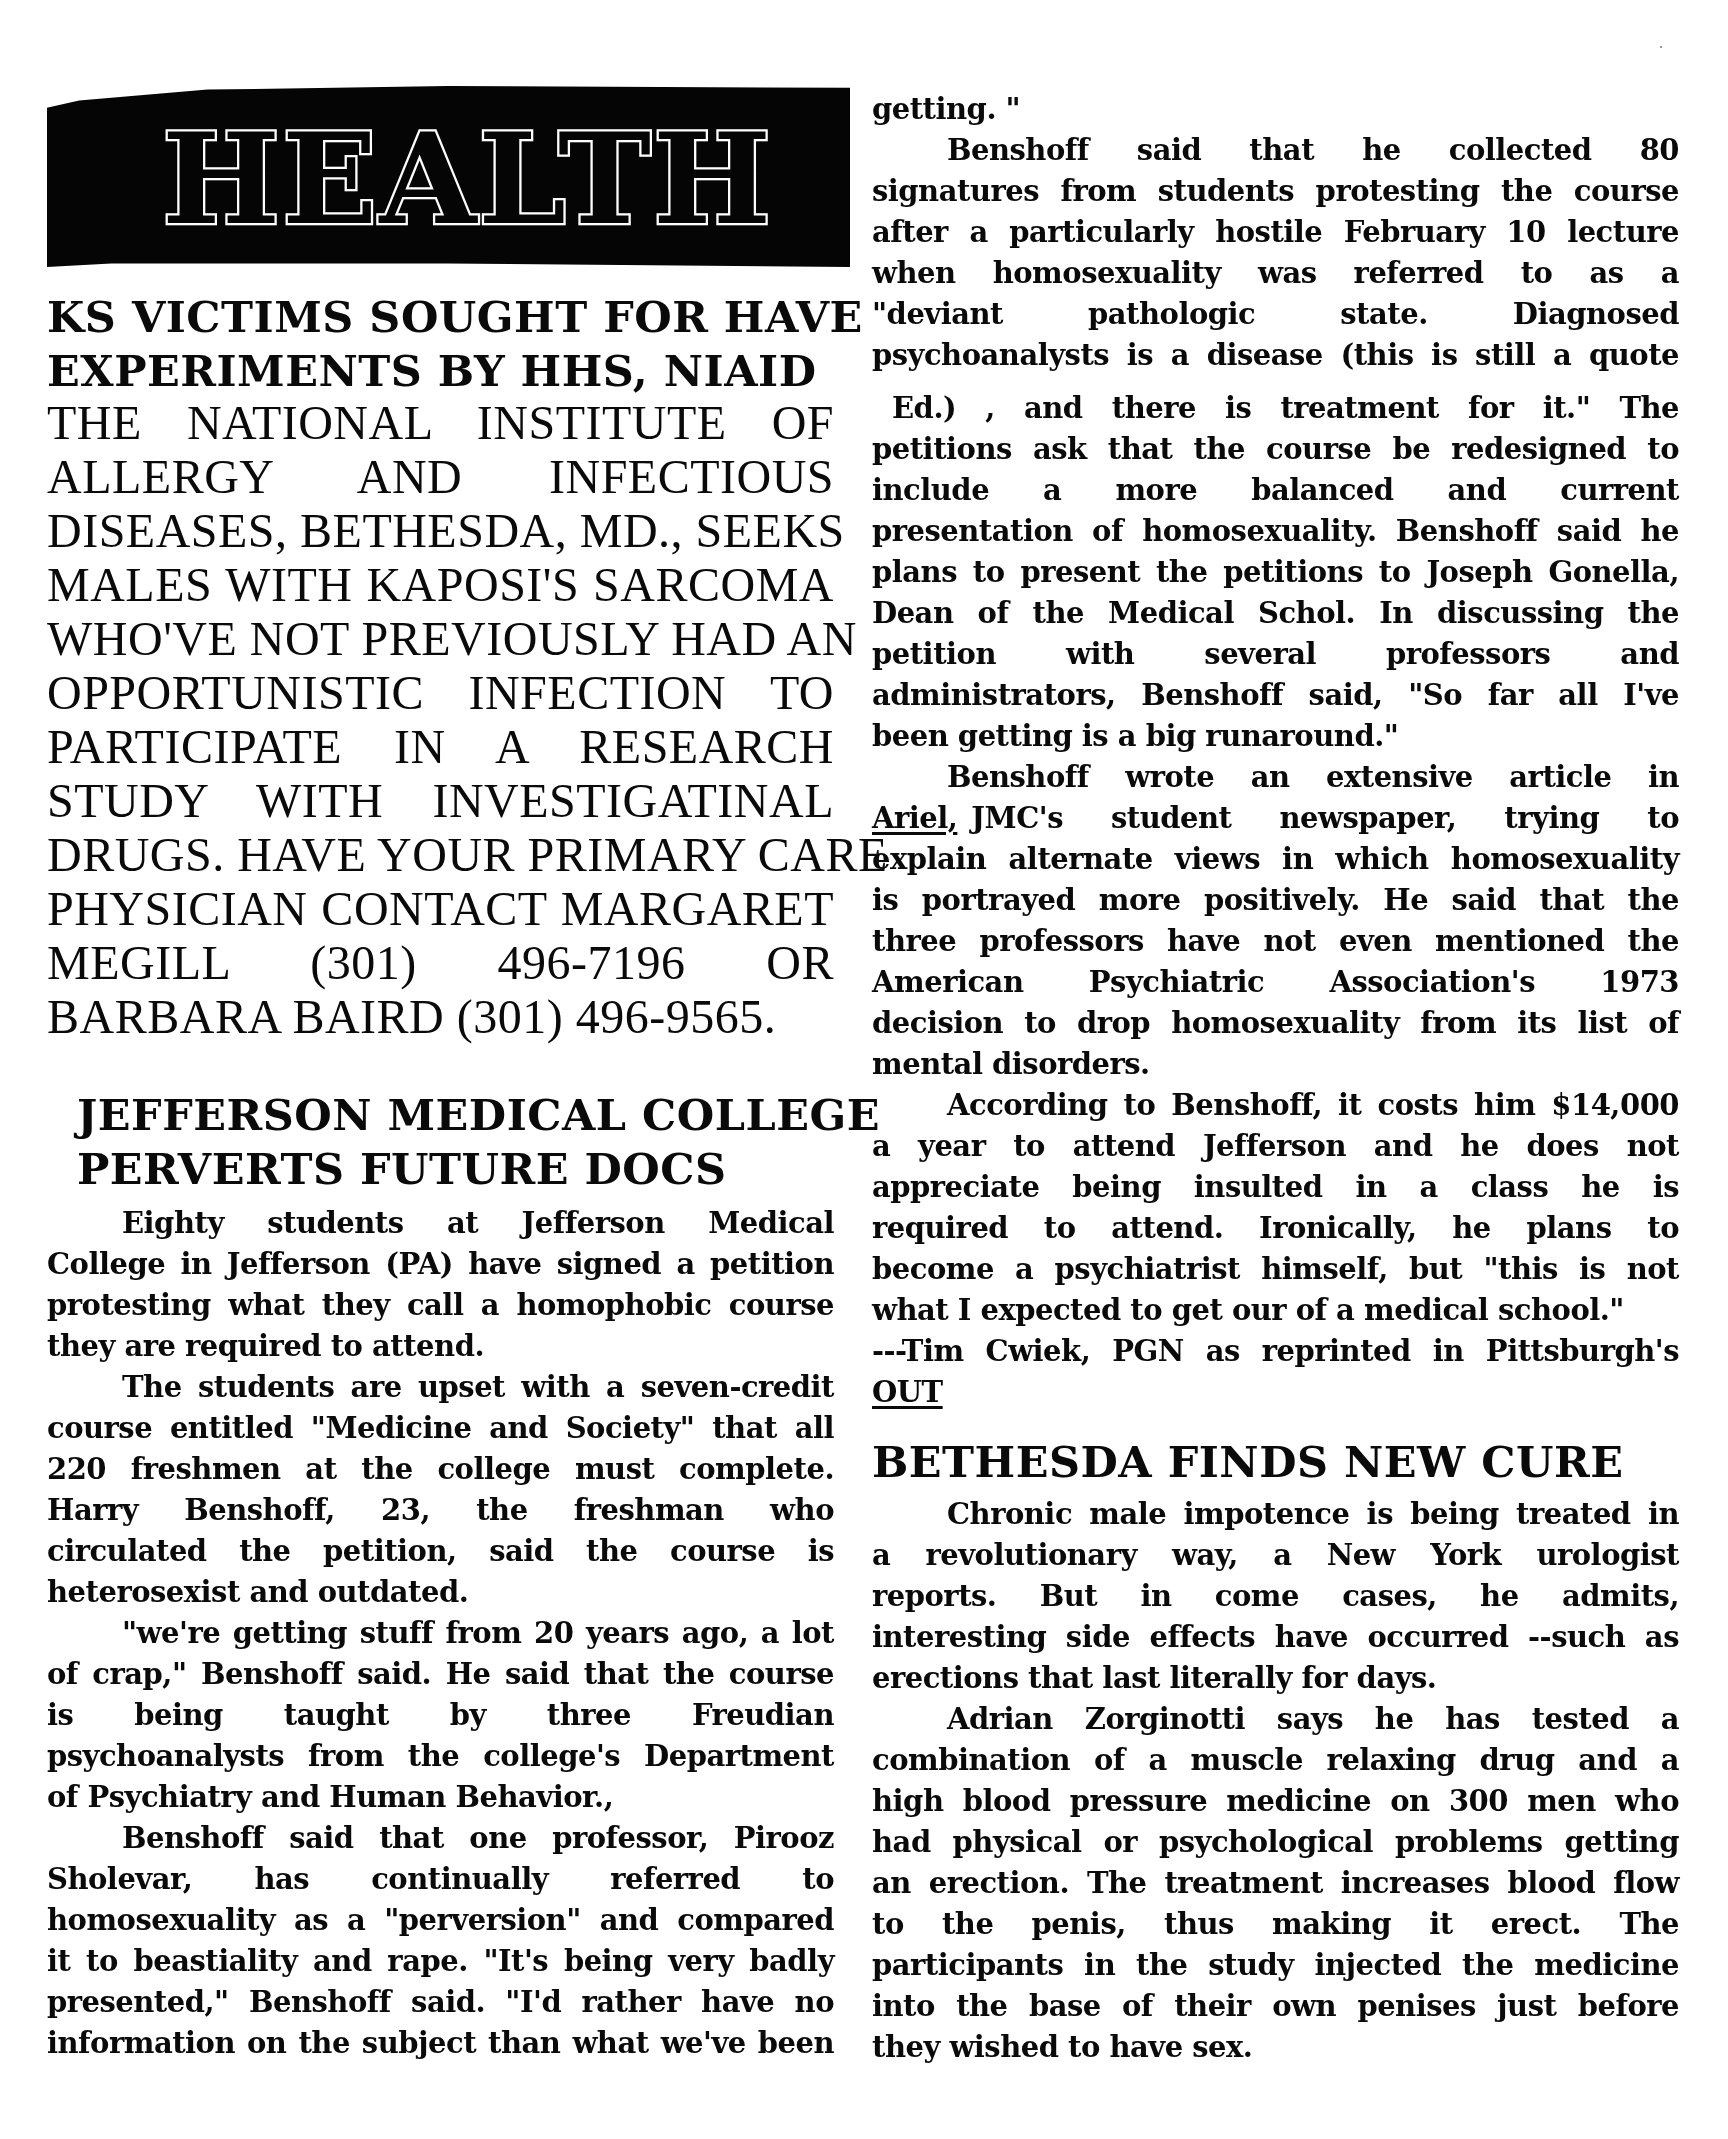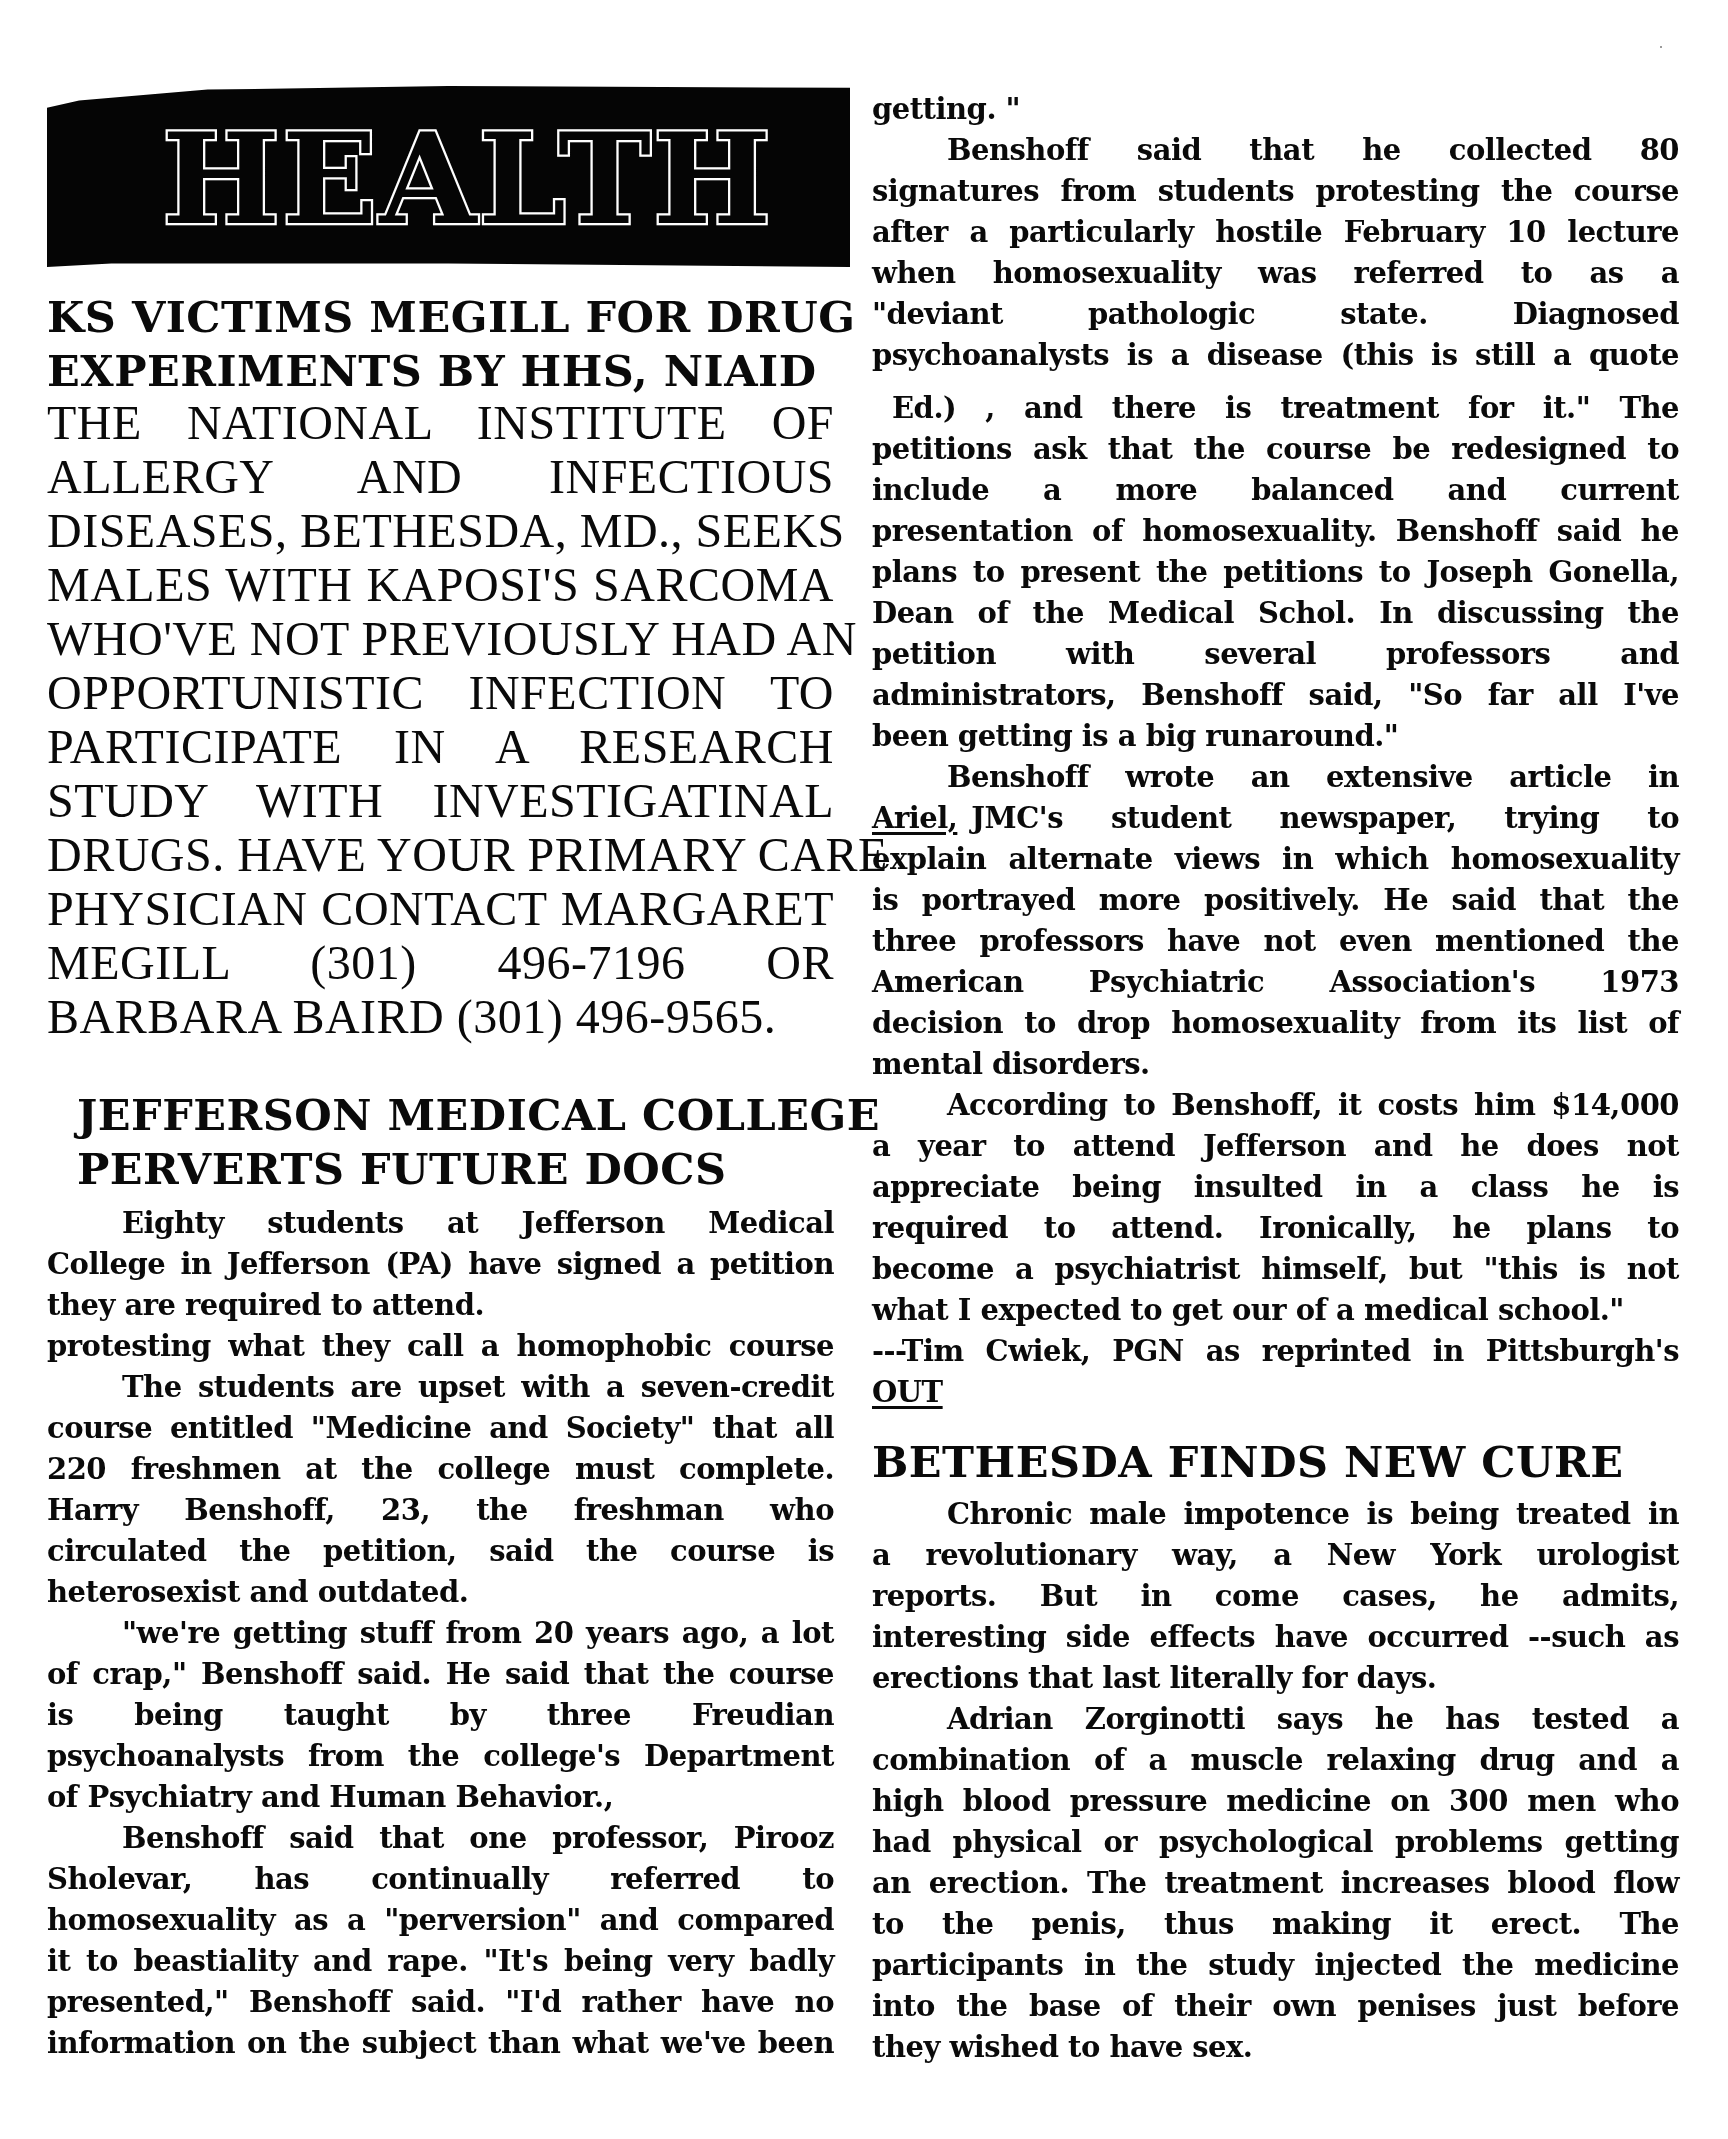--- a/index.html
+++ b/index.html
@@ -112,21 +112,21 @@
 </head>
 <body>
 
 <div class="page">
 
   <div class="banner">
     <div class="banner-title">HEALTH</div>
   </div>
 
   <div class="col col-left headline" style="top:290px;">
-    <span class="line">KS VICTIMS MEGILL FOR DRUG</span>
+    <span class="line">KS VICTIMS SOUGHT FOR HAVE</span>
     <span class="line">EXPERIMENTS BY HHS, NIAID</span>
   </div>
 
   <div class="col col-left caps-body" style="top:396px;">
     <span class="line">THE NATIONAL INSTITUTE OF</span>
     <span class="line">ALLERGY AND INFECTIOUS</span>
     <span class="line">DISEASES, BETHESDA, MD., SEEKS</span>
     <span class="line">MALES WITH KAPOSI'S SARCOMA</span>
     <span class="line">WHO'VE NOT PREVIOUSLY HAD AN</span>
     <span class="line">OPPORTUNISTIC INFECTION TO</span>
@@ -139,22 +139,22 @@
   </div>
 
   <div class="col col-left headline" style="top:1088px;margin-left:30px;">
     <span class="line">JEFFERSON MEDICAL COLLEGE</span>
     <span class="line">PERVERTS FUTURE DOCS</span>
   </div>
 
   <div class="col col-left body" style="top:1203px;">
     <span class="line indent">Eighty students at Jefferson Medical</span>
     <span class="line">College in Jefferson (PA) have signed a petition</span>
+    <span class="line">protesting what they call a homophobic course</span>
     <span class="line last">they are required to attend.</span>
-    <span class="line">protesting what they call a homophobic course</span>
     <span class="line indent">The students are upset with a seven-credit</span>
     <span class="line">course entitled "Medicine and Society" that all</span>
     <span class="line">220 freshmen at the college must complete.</span>
     <span class="line">Harry Benshoff, 23, the freshman who</span>
     <span class="line">circulated the petition, said the course is</span>
     <span class="line last">heterosexist and outdated.</span>
     <span class="line indent">"we're getting stuff from 20 years ago, a lot</span>
     <span class="line">of crap," Benshoff said. He said that the course</span>
     <span class="line">is being taught by three Freudian</span>
     <span class="line">psychoanalysts from the college's Department</span>

